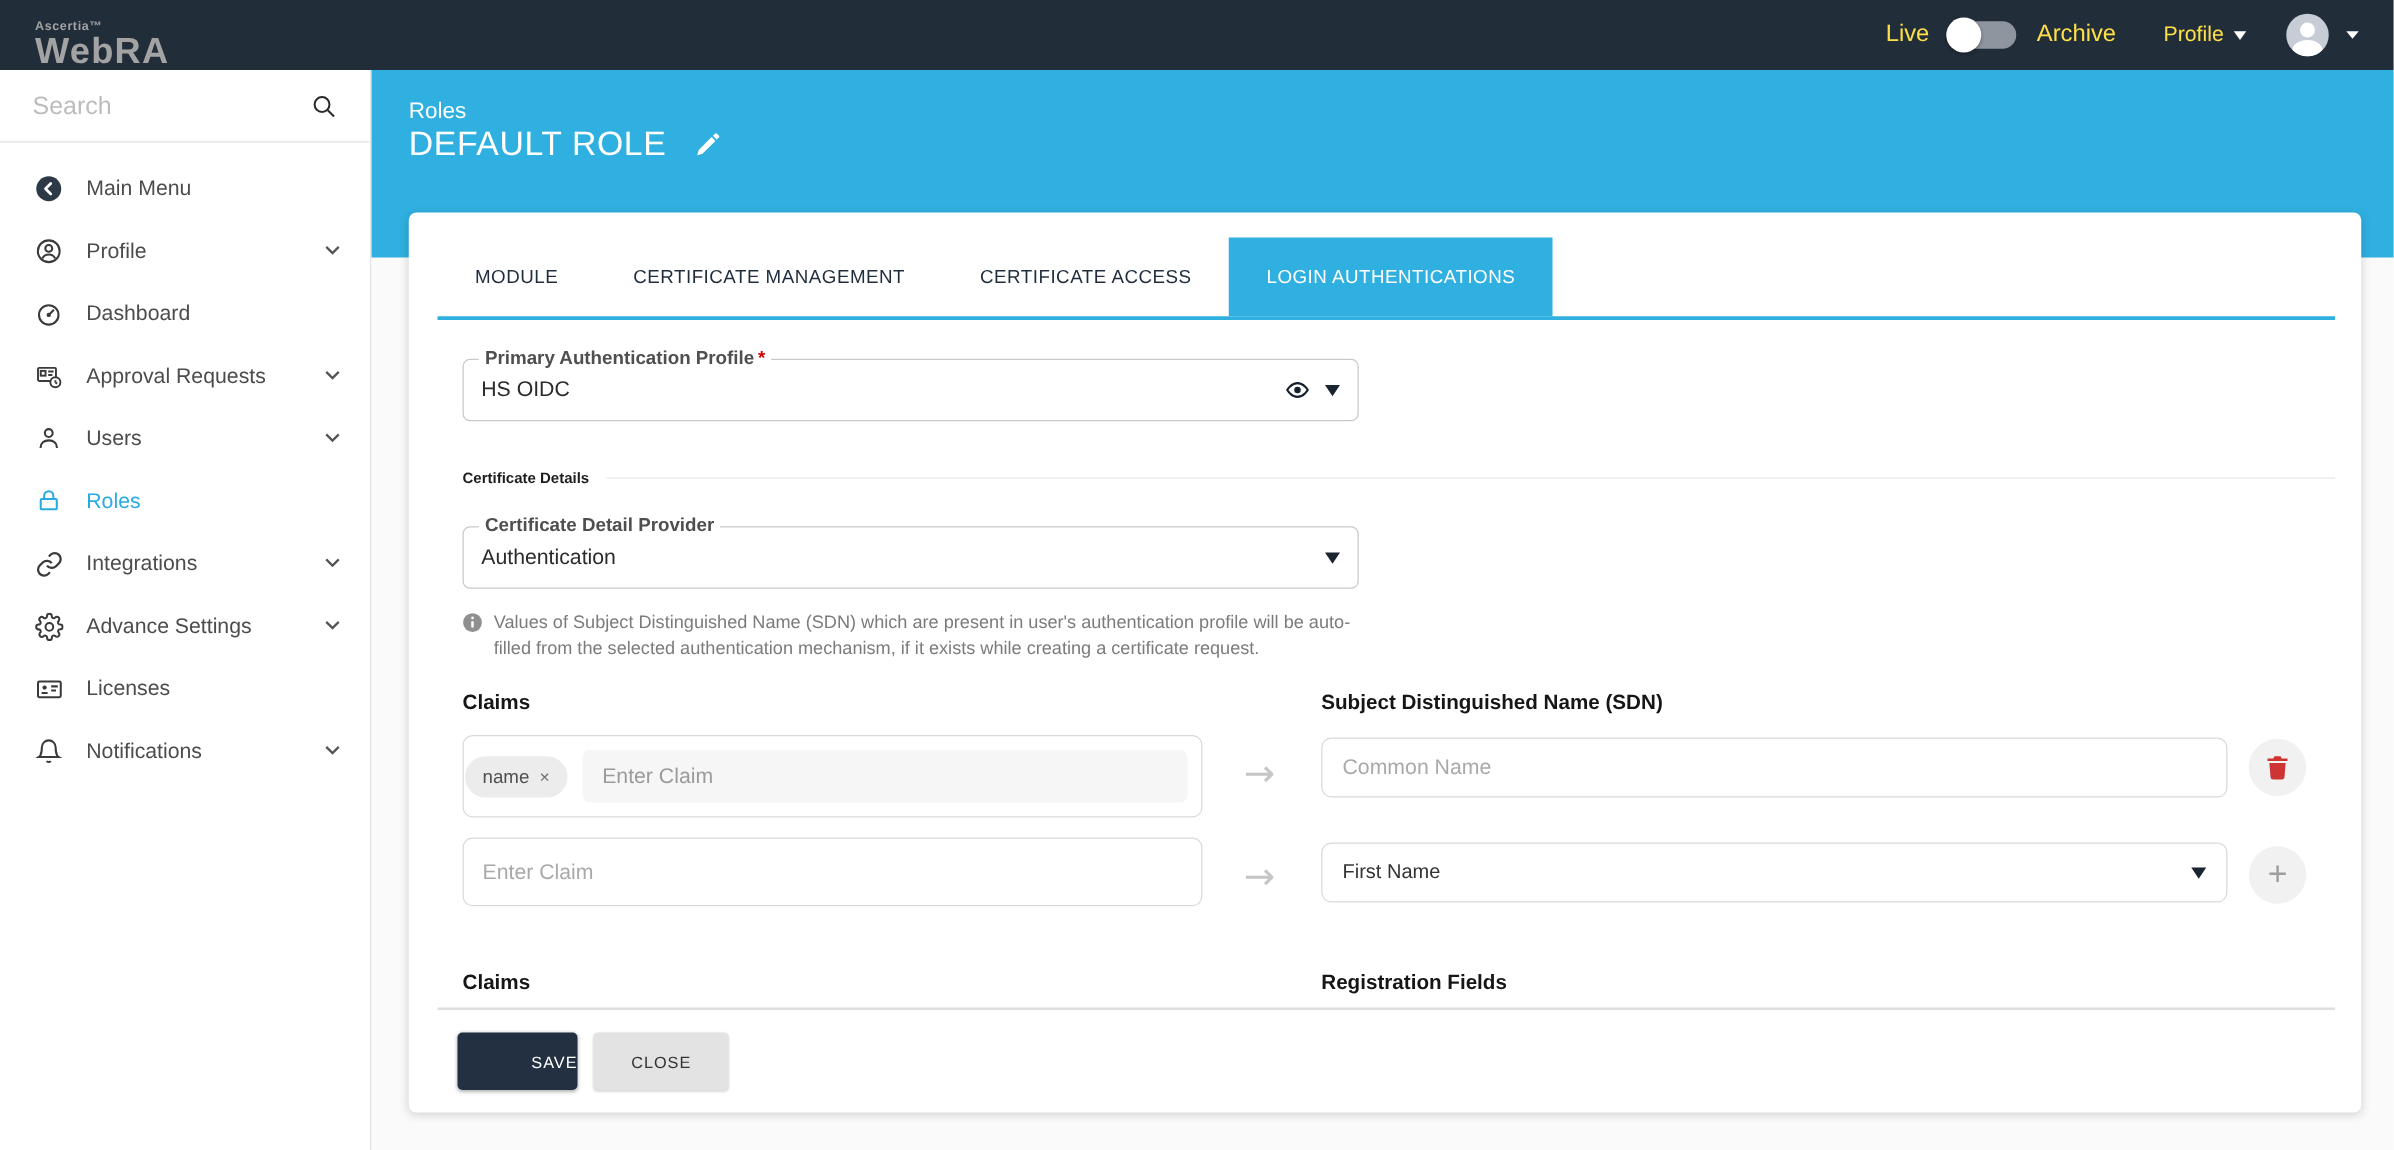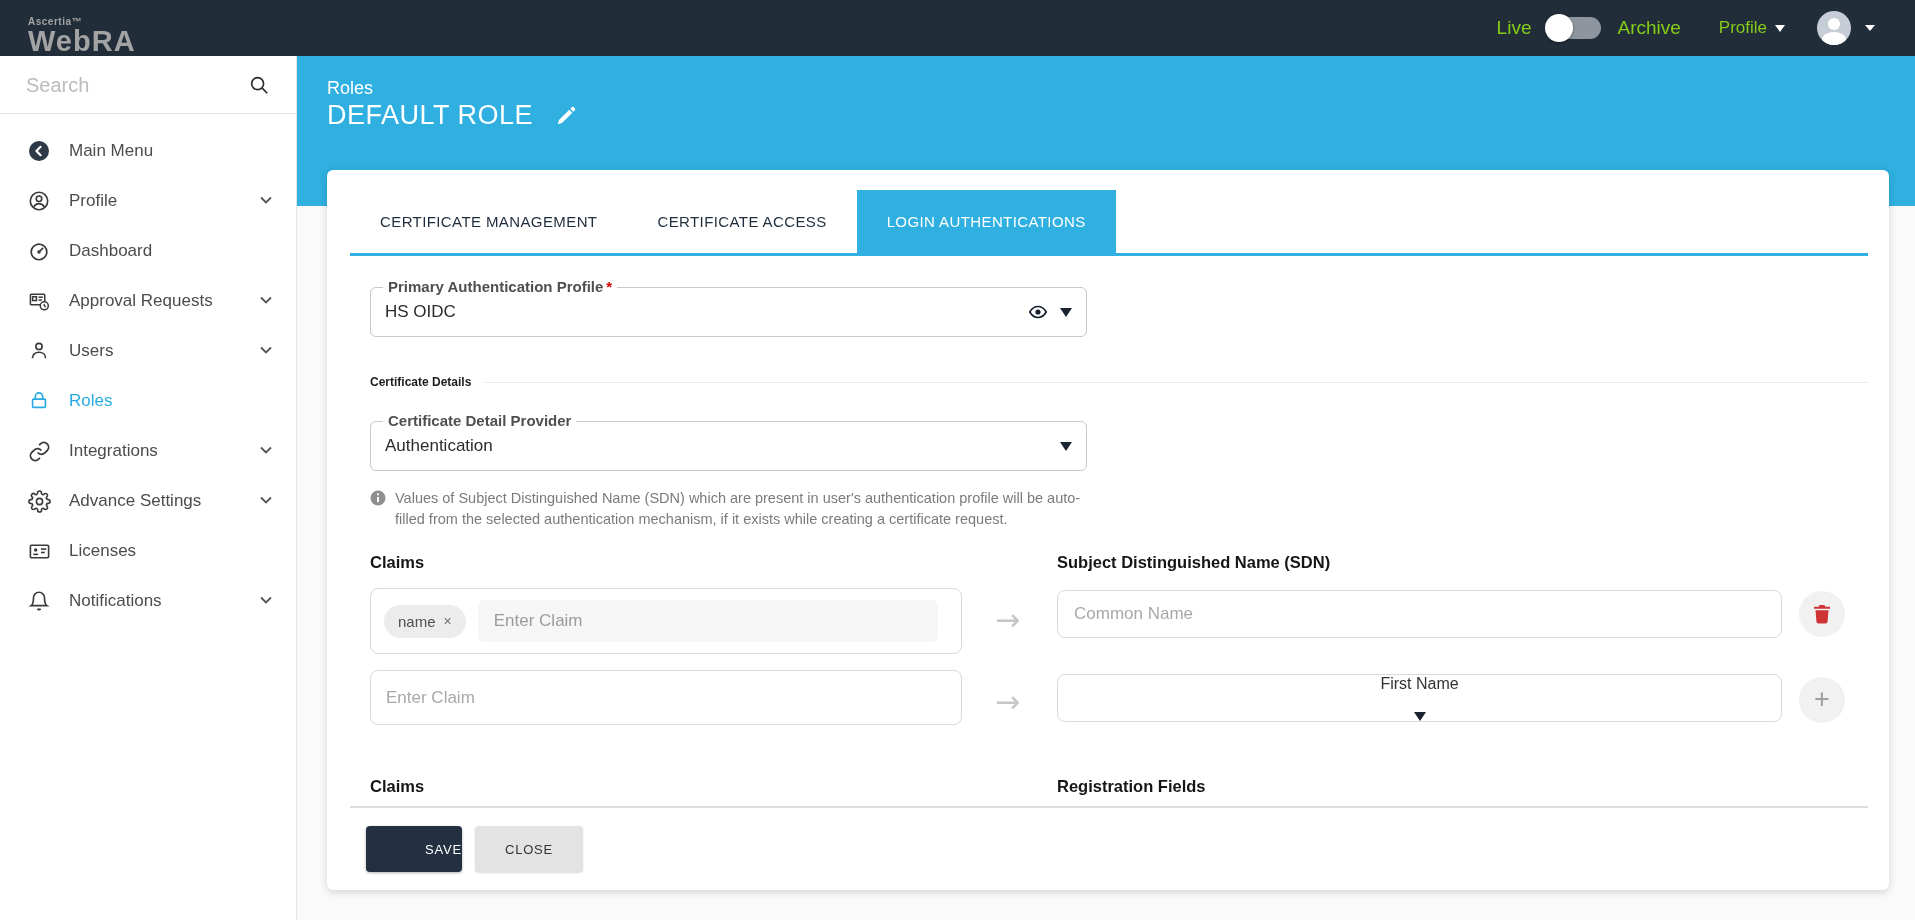--- a/index.html
+++ b/index.html
@@ -4,21 +4,21 @@
 <style>
   * { margin:0; padding:0; box-sizing:border-box; }
   html,body { width:1915px; height:920px; }
   body { font-family:"Liberation Sans", sans-serif; background:#fafafa; position:relative; overflow:hidden; }
 
   
   .topbar { position:absolute; top:0; left:0; width:1915px; height:56px; background:#222d3a; z-index:30; display:flex; align-items:center; }
   .logo { position:absolute; left:28px; top:16px; color:#a3a3a3; }
   .logo .small { font-size:10px; letter-spacing:0.5px; font-weight:bold; display:block; }
   .logo .big { font-size:29px; font-weight:bold; letter-spacing:1px; line-height:1.0; }
-  .top-right { position:absolute; right:40px; top:0; height:56px; display:flex; align-items:center; gap:14px; color:#84cc16; }
+  .top-right { position:absolute; right:28px; top:0; height:56px; display:flex; align-items:center; gap:14px; color:#fde047; }
   .live-label { font-size:19px; }
   .archive-label { font-size:19px; margin-right:24px; }
   .toggle { position:relative; width:54px; height:22px; border-radius:11px; background:#8e959e; margin:0 2px; cursor:pointer; }
   .toggle .knob { position:absolute; left:-2px; top:-3px; width:28px; height:28px; border-radius:50%; background:#fff; box-shadow:0 1px 3px rgba(0,0,0,.4); }
   .lang { font-size:17px; display:flex; align-items:center; gap:8px; margin-right:18px; cursor:pointer; }
   .caret-w { width:0; height:0; border-left:5px solid transparent; border-right:5px solid transparent; border-top:7px solid #fff; }
   .avatar { width:34px; height:34px; border-radius:50%; background:#c6cdd7; position:relative; overflow:hidden; }
   .avatar .head { position:absolute; left:11px; top:7px; width:12px; height:12px; border-radius:50%; background:#fff; }
   .avatar .body { position:absolute; left:5px; top:21px; width:24px; height:16px; border-radius:50%; background:#fff; }
 
@@ -59,21 +59,21 @@
   .section-head { position:absolute; left:43px; top:205px; width:1498px; display:flex; align-items:center; }
   .section-head .txt { font-size:12px; font-weight:bold; color:#1d1d1d; white-space:nowrap; }
   .section-head .rule { flex:1; height:1px; background:#e9e9e9; margin-left:14px; }
 
   .info-row { position:absolute; left:43px; top:318px; display:flex; gap:9px; }
   .info-row svg { flex:none; margin-top:2px; }
   .info-row .itxt { font-size:14.5px; color:#7b7b7b; max-width:690px; line-height:1.45; }
 
   .col-head { position:absolute; font-size:16.5px; font-weight:bold; color:#161616; }
 
-  .claimbox { position:absolute; border:1px solid #d9d9d9; border-radius:8px; background:#fff; display:flex; align-items:center; padding:0 13px; }
+  .claimbox { position:absolute; border:1px solid #d9d9d9; border-radius:8px; background:#fff; display:flex; align-items:center; padding:0 1px; }
   .chip { background:#ececec; border-radius:18px; padding:8px 14px; font-size:15px; color:#4f4f4f; display:flex; align-items:center; gap:8px; white-space:nowrap; }
   .chip .x { color:#6f6f6f; font-size:14px; cursor:pointer; }
   .inner-input { flex:1; background:#f6f6f6; border:none; border-radius:6px; height:42px; margin-left:12px; margin-right:10px; padding:0 16px; font-size:17px; color:#333; outline:none; font-family:"Liberation Sans",sans-serif; }
   .inner-input::placeholder { color:#9b9b9b; }
   .plain-input { width:100%; height:100%; border:none; outline:none; font-size:17px; color:#333; background:transparent; font-family:"Liberation Sans",sans-serif; }
   .plain-input::placeholder { color:#a9a9a9; }
 
   .arrow { position:absolute; font-size:30px; color:#c6c6c6; font-family:"DejaVu Sans",sans-serif; }
 
   .selectbox { position:absolute; border:1px solid #d9d9d9; border-radius:8px; background:#fff; display:flex; align-items:center; justify-content:space-between; padding:0 16px; font-size:16px; color:#333; cursor:pointer; }
@@ -262,20 +262,21 @@
     <span>DEFAULT ROLE</span>
     <svg width="22" height="22" viewBox="0 0 24 24" fill="#fff">
         <path d="M3 21l1.3-4.6L15.6 5.1l3.3 3.3L7.6 19.7 3 21zM16.7 4L18.6 2.1a1.2 1.2 0 0 1 1.7 0l1.6 1.6a1.2 1.2 0 0 1 0 1.7L20 7.3 16.7 4z"></path>
       </svg>
   </div>
 </div>
 
 <div class="card">
 
   <div class="tabs">
+    <div class="tab">MODULE</div>
     <div class="tab">CERTIFICATE MANAGEMENT</div>
     <div class="tab">CERTIFICATE ACCESS</div>
     <div class="tab active">LOGIN AUTHENTICATIONS</div>
   </div>
 
   <div class="ofield" style="left:43px; top:117px; width:717px; height:50px;">
     <span class="flabel"><span>Primary Authentication Profile</span><span class="req">*</span></span>
     <span class="fvalue">HS OIDC</span>
     <span class="ficons">
       <svg width="20" height="20" viewBox="0 0 20 20">
@@ -326,21 +327,21 @@
     <svg width="18" height="20" viewBox="0 0 18 20" fill="#cf3434">
         <path d="M6.5 1h5l.8 1.8H17v2H1v-2h4.7L6.5 1z"></path>
         <path d="M2.5 6.3h13l-.9 11.3a2.2 2.2 0 0 1-2.2 2H5.6a2.2 2.2 0 0 1-2.2-2L2.5 6.3z"></path>
       </svg>
   </button>
 
   <div class="claimbox" style="left:43px; top:500px; width:592px; height:55px; padding:0;">
     <input class="plain-input" style="padding: 0px 15px;" type="text" placeholder="Enter Claim">
   </div>
   <span class="arrow" style="left:668px; top:514px;">→</span>
-  <div class="selectbox" style="left:730px; top:504px; width:725px; height:48px;flex-direction:column;">
+  <div class="selectbox" style="left:730px; top:504px; width:725px; height:48px;">
     <span>First Name</span>
     <span class="caret-d"></span>
   </div>
   <button class="round-btn" style="left:1472px; top:507px;">
     <span class="plus">+</span>
   </button>
 
   <div class="col-head" style="left:43px; top:607px;">Claims</div>
   <div class="col-head" style="left:730px; top:607px;">Registration Fields</div>
   <div class="bottom-rule"></div>

